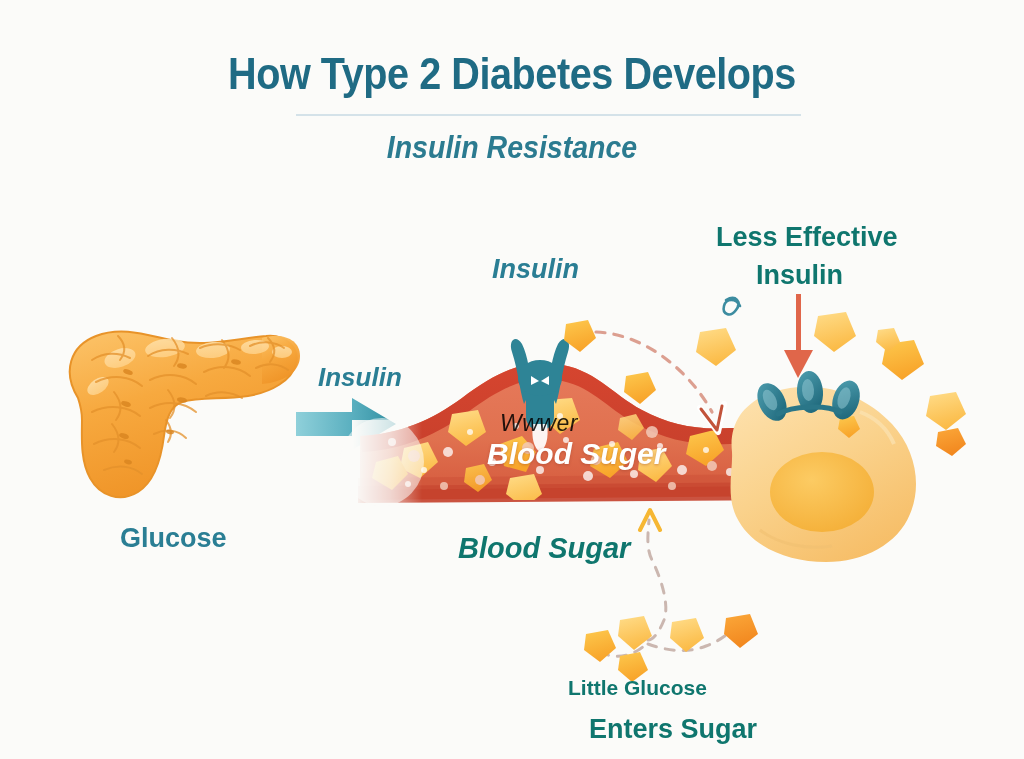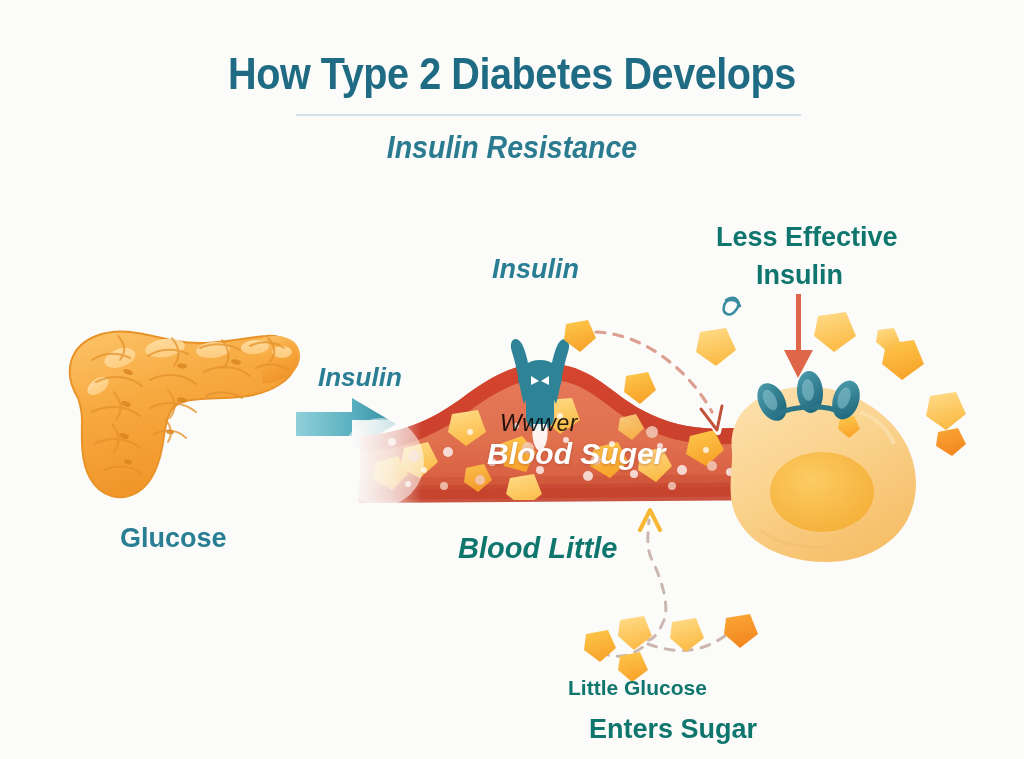--- a/index.html
+++ b/index.html
@@ -393,21 +393,21 @@
   </svg>
 
   <div class="lbl lbl-teal ital" style="left:318px; top:362px; font-size:26px;">Insulin</div>
 
   <div class="lbl lbl-teal ital" style="left:492px; top:254px; font-size:27px;">Insulin</div>
 
   <div class="faint-artifact" style="left:500px; top:410px;">Wwwer</div>
 
   <div class="lbl lbl-white ital" style="left:452px; top:437px; font-size:30px; text-shadow:0 1px 3px rgba(150,60,40,.45);">Blood Suger</div>
 
-  <div class="lbl lbl-red ital" style="left:458px; top:532px; font-size:29px;">Blood Little</div>
+  <div class="lbl lbl-red ital" style="left:458px; top:532px; font-size:29px;">Blood Sugar</div>
 
   <div class="lbl lbl-teal" style="left:120px; top:523px; font-size:27px;">Glucose</div>
 
   <div class="lbl lbl-red" style="left:716px; top:222px; font-size:27px;">Less Effective</div>
   <div class="lbl lbl-red" style="left:756px; top:260px; font-size:27px;">Insulin</div>
 
 
   <div class="lbl lbl-red" style="left:568px; top:676px; font-size:21px;">Little Glucose</div>
   <div class="lbl lbl-red" style="left:589px; top:714px; font-size:27px;">Enters Sugar</div>
 

